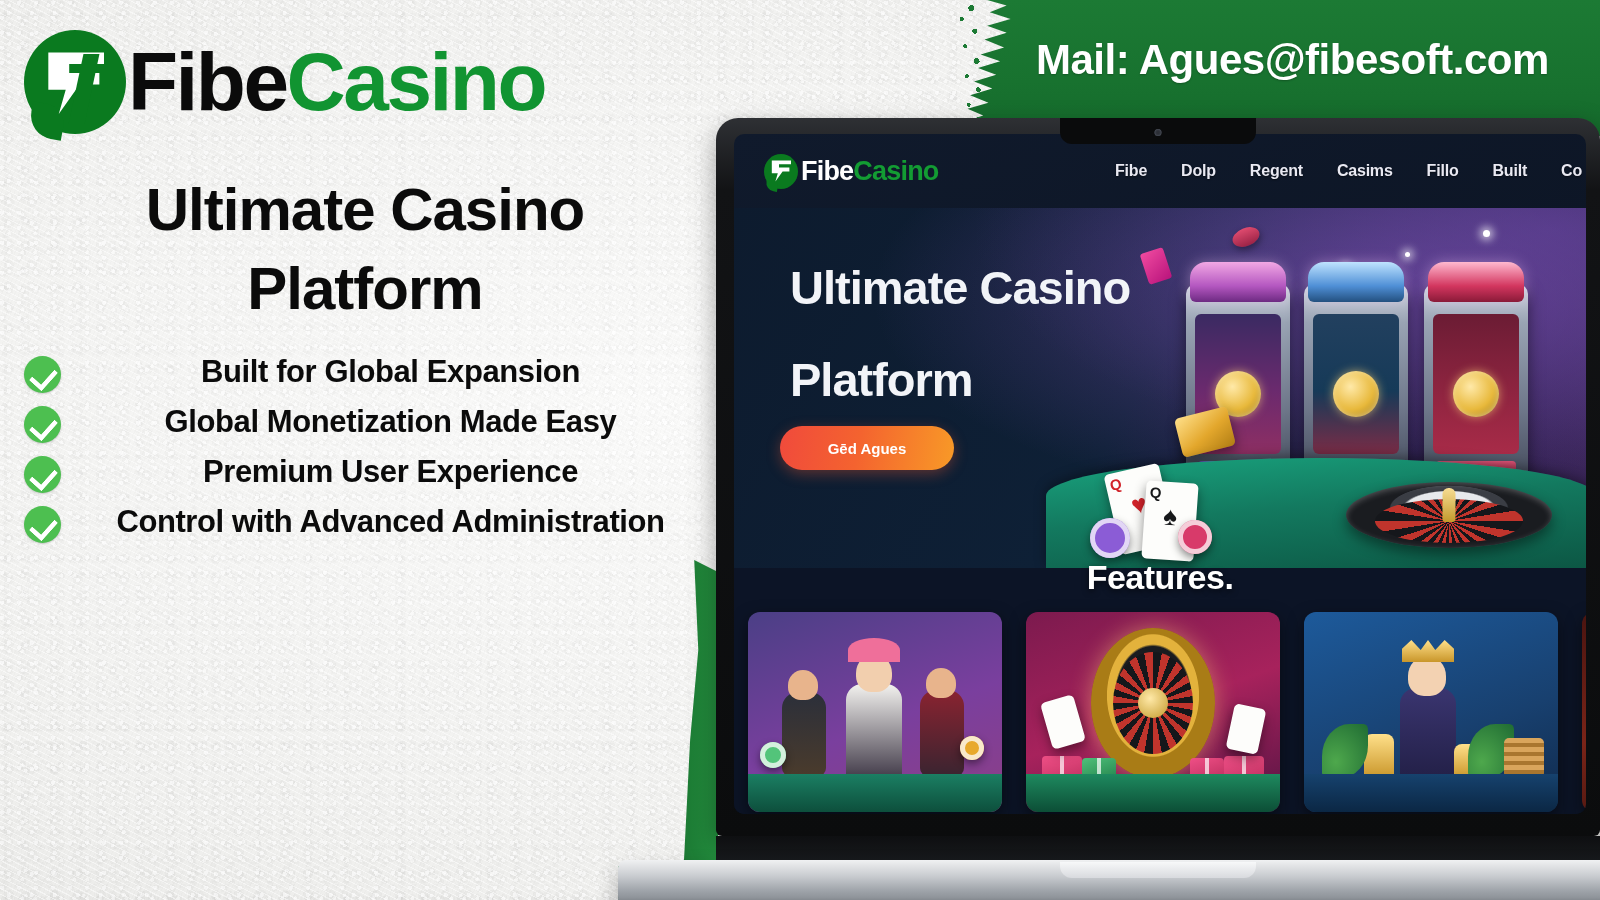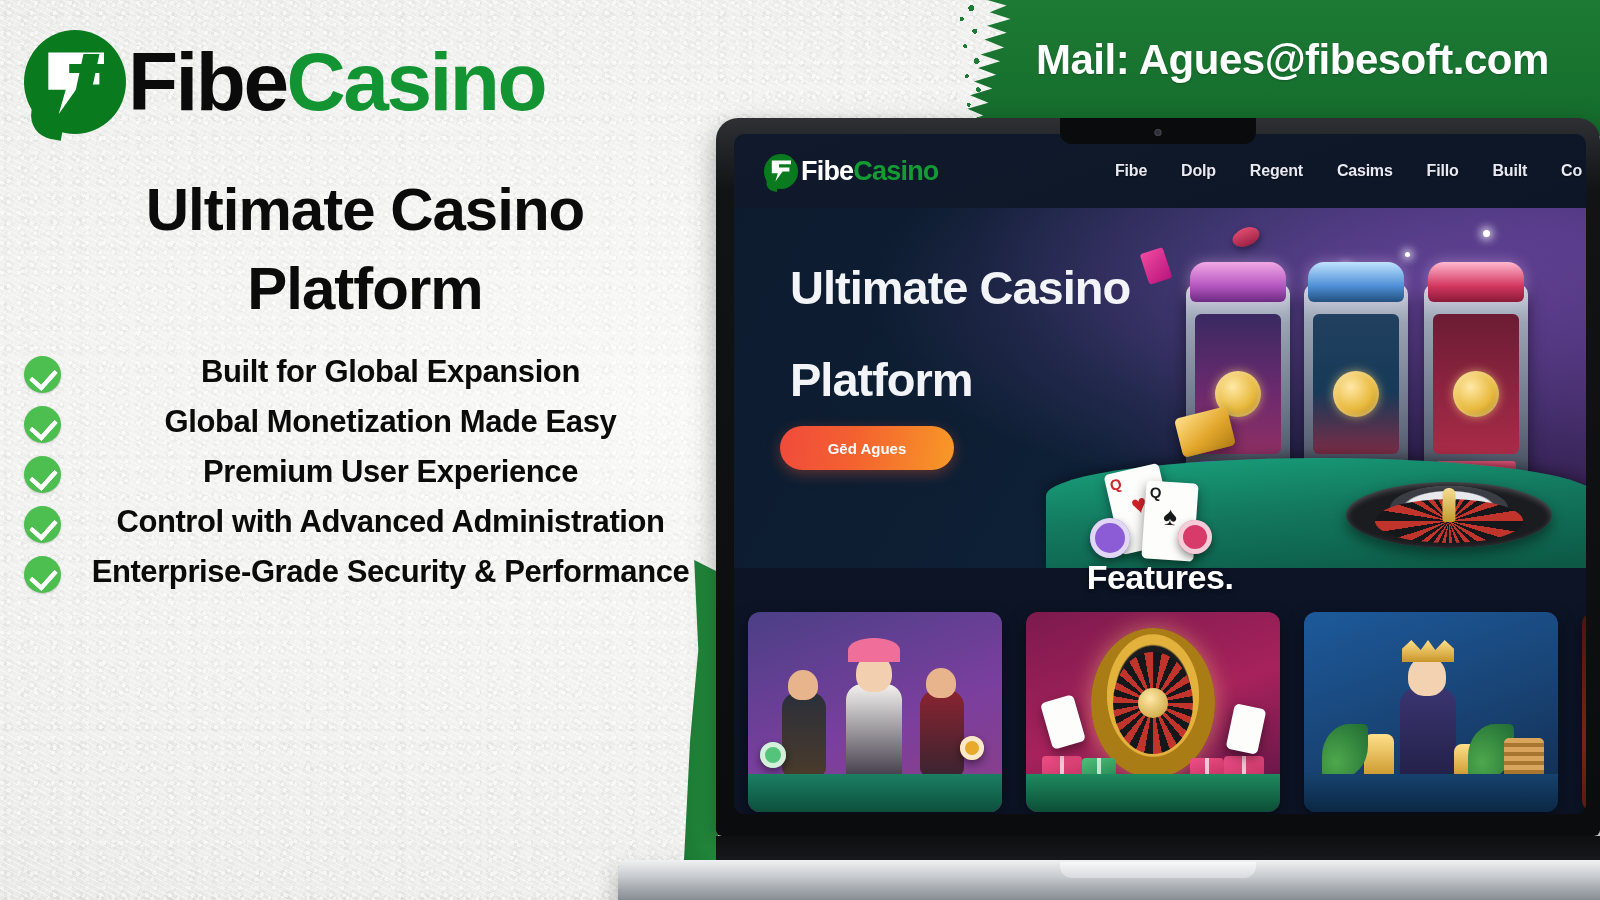--- a/index.html
+++ b/index.html
@@ -424,24 +424,20 @@
     <span class="bullet-label">Global Monetization Made Easy</span>
   </div>
   <div class="bullet">
     <span class="tick"></span>
     <span class="bullet-label">Premium User Experience</span>
   </div>
   <div class="bullet">
     <span class="tick"></span>
     <span class="bullet-label">Control with Advanced Administration</span>
   </div>
-  <div class="bullet">
-    <span class="tick"></span>
-    <span class="bullet-label">Enterprise-Grade Security &amp; Performance</span>
-  </div>
 </div>
 
 <div id="laptop">
   <div id="lid">
     <div id="notch">
       <div class="cam"></div>
     </div>
 
     <div id="screen">
 

